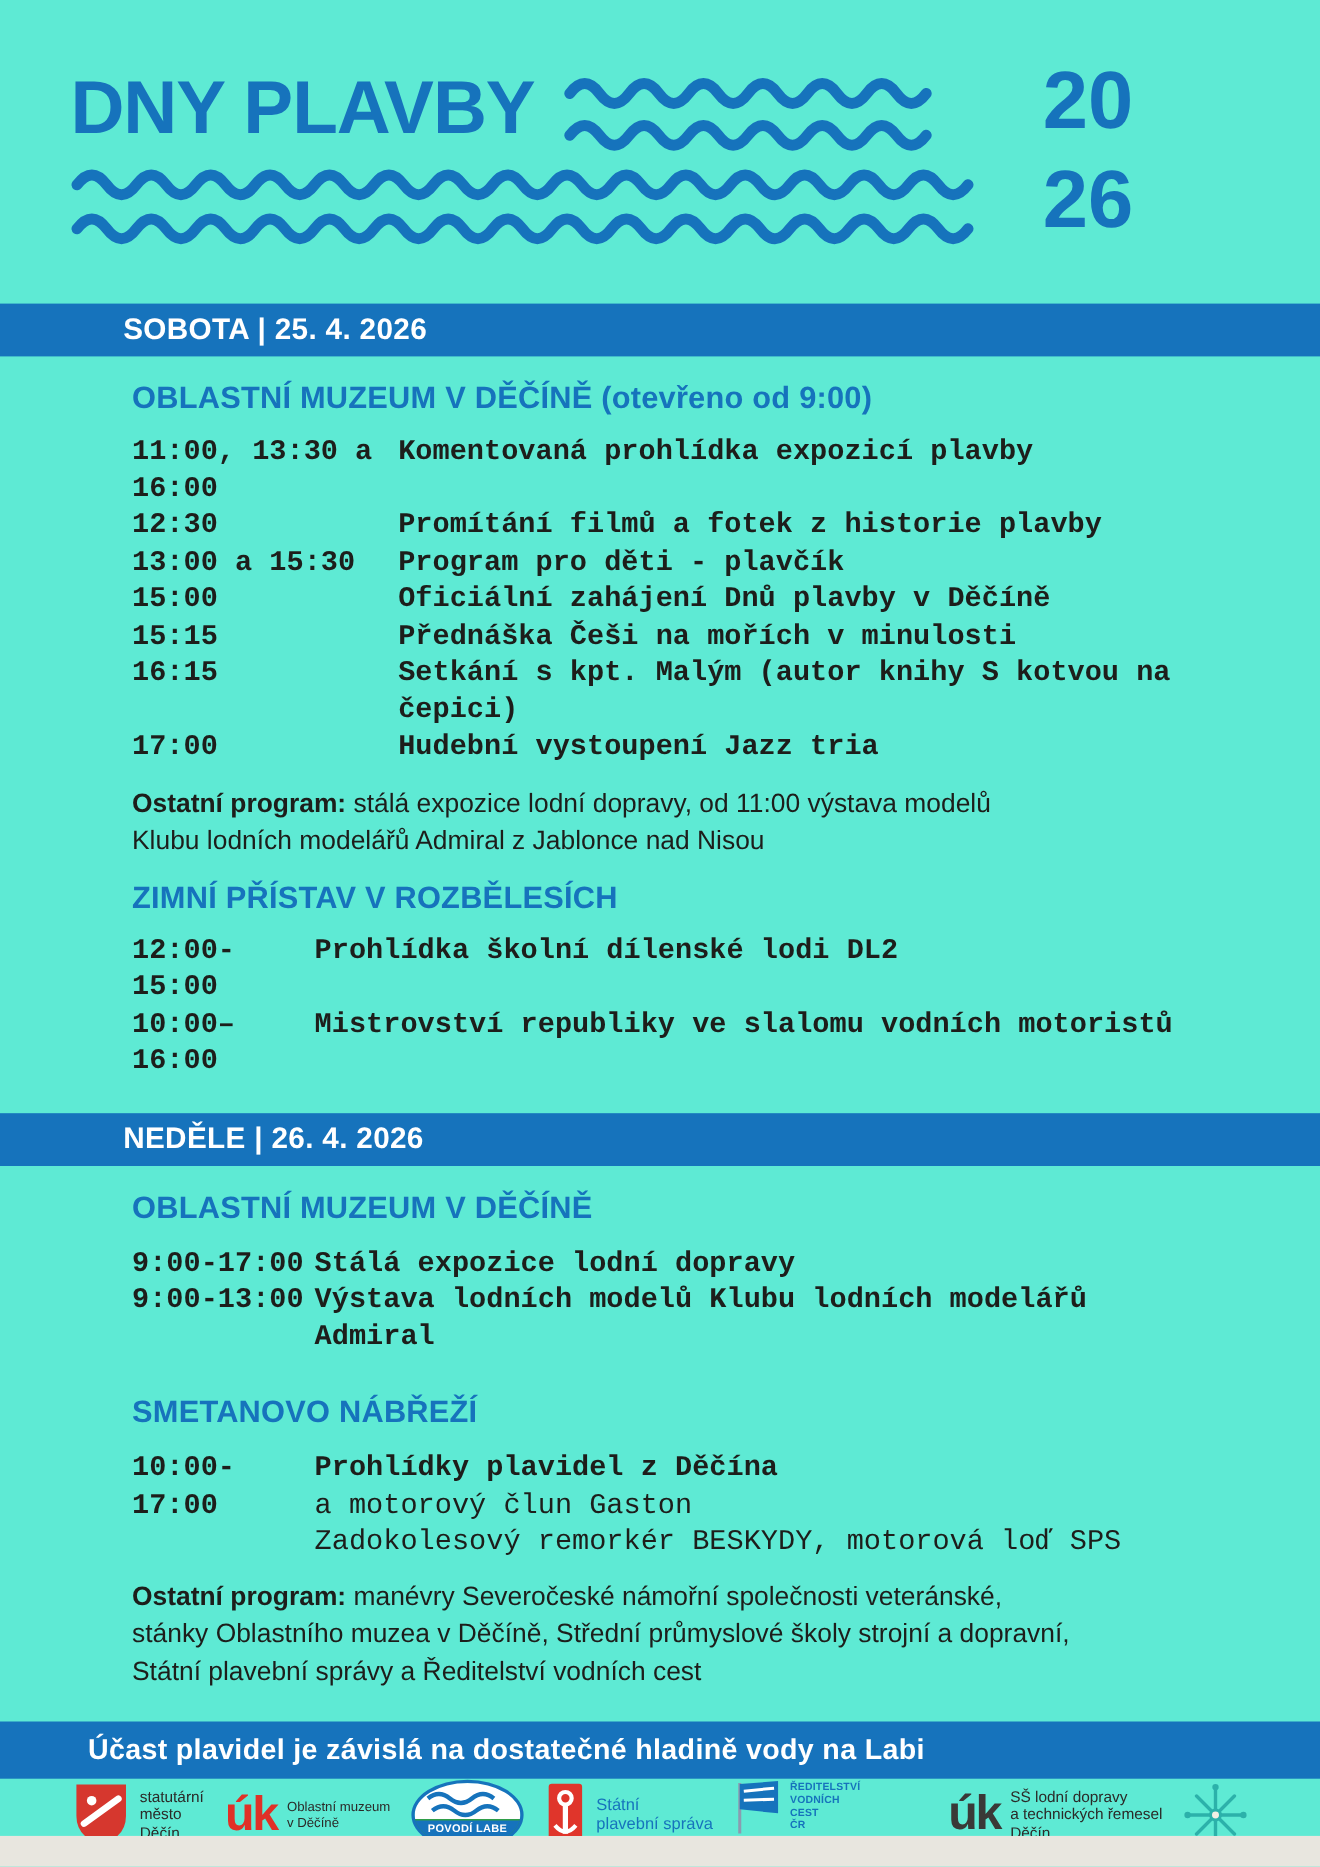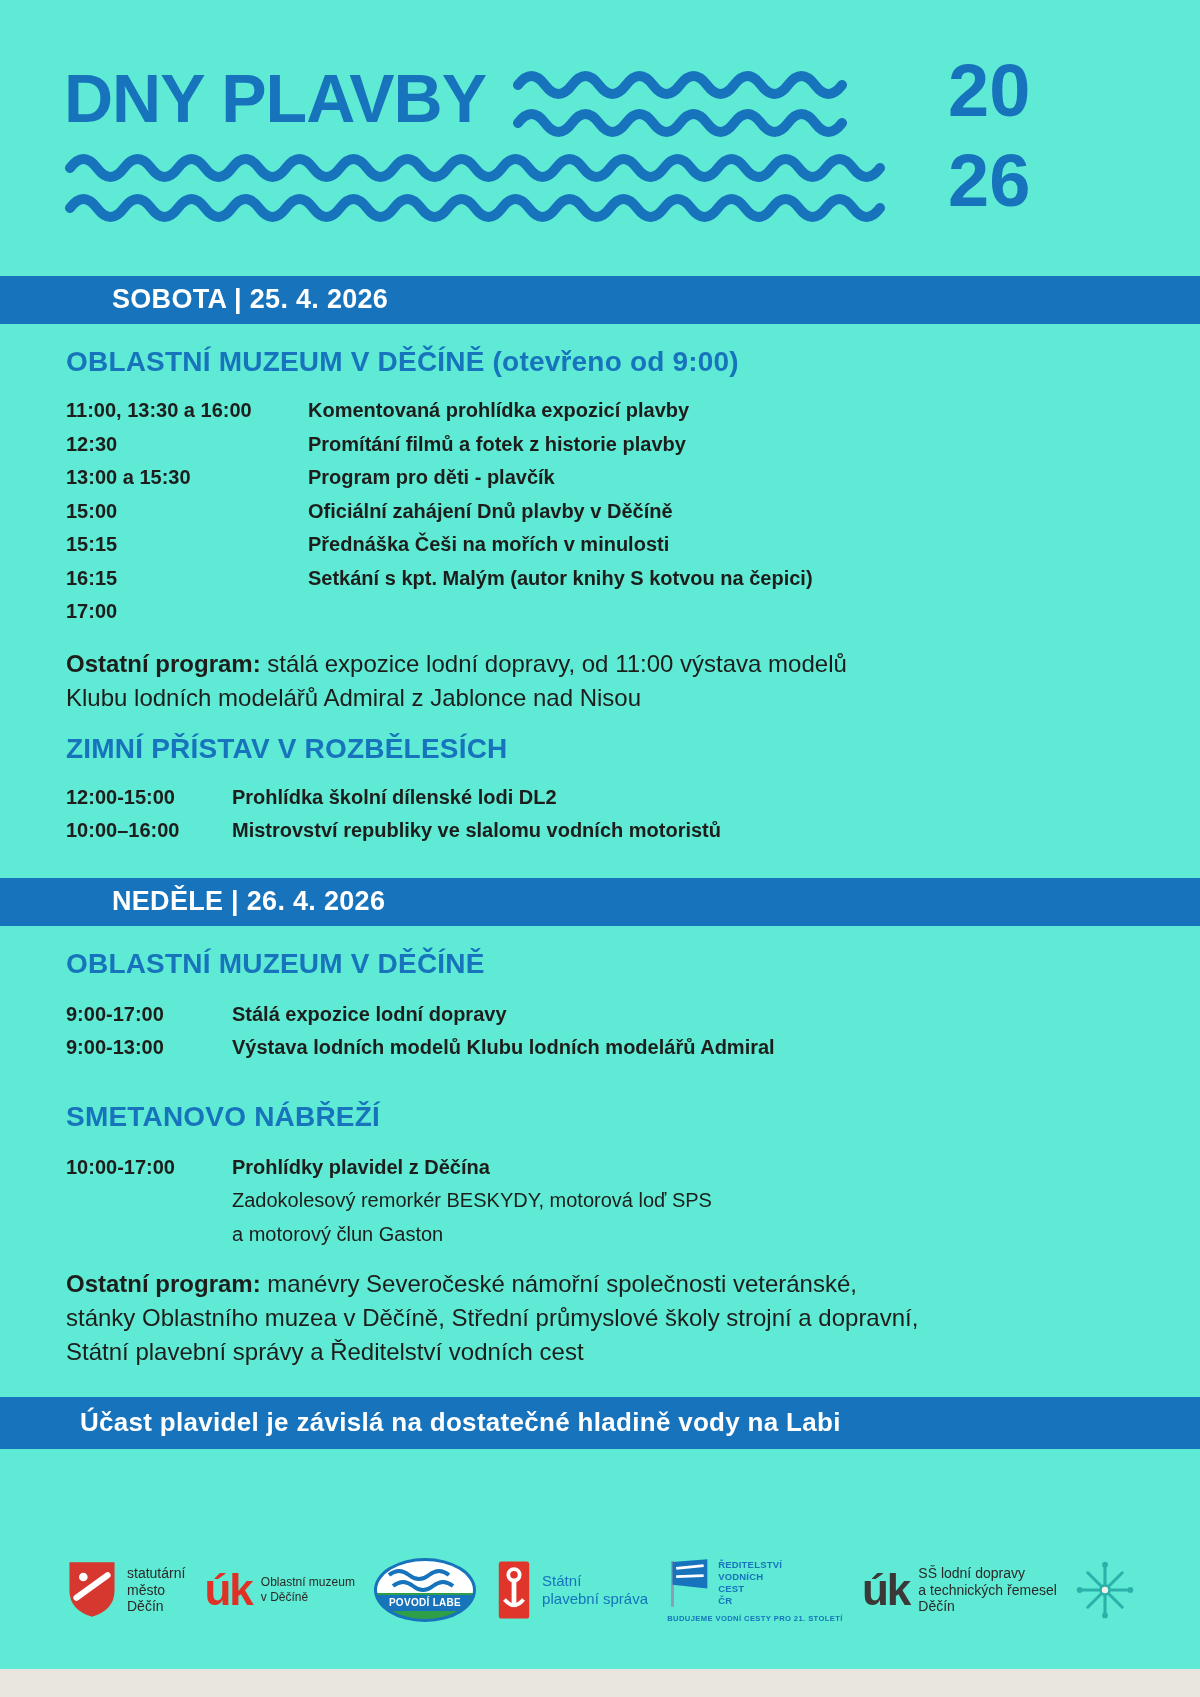--- a/index.html
+++ b/index.html
@@ -19,26 +19,26 @@
   .wave-long { margin-top:2px; }
   .header-years { margin-left:38px; padding-top:2px; color:#1673bc; font-weight:800; font-size:74px; line-height:1.0; }
   .header-years div + div { margin-top:16px; }
   
   .banner { background:#1673bc; color:#ffffff; font-weight:800; font-size:27px;
             padding:8px 80px 9px 112px; letter-spacing:0.3px; }
   .banner-sat { margin-top:52px; }
   .banner-sun { margin-top:30px; }
   .banner-notice { margin-top:28px; font-size:26px; padding:10px 80px 11px 80px; }
   
-  .content { padding:0 66px; }
+  .content { padding:0 120px; }
   .section-heading { color:#1673bc; font-size:28px; font-weight:800; letter-spacing:0.2px; }
   .h-mt-lg { margin-top:22px; }
   .h-mt-md { margin-top:18px; }
   .h-mt-xl { margin-top:36px; }
-  .schedule { margin-top:16px; font-size:20px; font-weight:700; line-height:33.5px; }
+  .schedule { margin-top:16px; font-size:26px; font-weight:700; line-height:33.5px;font-family:Liberation Mono, monospace; }
   .schedule .row { display:flex; align-items:flex-start; }
   .schedule .time { flex:0 0 242px; }
   .schedule.narrow .time { flex:0 0 166px; }
   .schedule .event-block { flex:1; }
   .schedule .detail { font-weight:400; }
   .para { margin-top:18px; font-size:24px; font-weight:400; line-height:34px; max-width:1010px; }
   .para .lead { font-weight:800; }
   
   .footer { margin-top:auto; padding:0 66px 46px 66px; }
   .logo-row { display:flex; align-items:center; justify-content:space-between; }
@@ -115,20 +115,21 @@
       <div class="row">
         <span class="time">15:15</span>
         <span class="event">Přednáška Češi na mořích v minulosti</span>
       </div>
       <div class="row">
         <span class="time">16:15</span>
         <span class="event">Setkání s kpt. Malým (autor knihy S kotvou na čepici)</span>
       </div>
       <div class="row">
         <span class="time">17:00</span>
+        <span class="event">Hudební vystoupení Jazz tria</span>
       </div>
     </div>
 
     <p class="para">
       <span class="lead">Ostatní program:</span>
       <span>stálá expozice lodní dopravy, od 11:00 výstava modelů</span><br>
       <span>Klubu lodních modelářů Admiral z Jablonce nad Nisou</span>
     </p>
 
     <h2 class="section-heading h-mt-md">ZIMNÍ PŘÍSTAV V ROZBĚLESÍCH</h2>
@@ -161,22 +162,22 @@
       </div>
     </div>
 
     <h2 class="section-heading h-mt-xl">SMETANOVO NÁBŘEŽÍ</h2>
 
     <div class="schedule narrow" style="margin-top:18px;">
       <div class="row">
         <span class="time">10:00-17:00</span>
         <div class="event-block">
           <div class="event">Prohlídky plavidel z Děčína</div>
+          <div class="detail">a motorový člun Gaston</div>
           <div class="detail">Zadokolesový remorkér BESKYDY, motorová loď SPS</div>
-          <div class="detail">a motorový člun Gaston</div>
         </div>
       </div>
     </div>
 
     <p class="para" style="margin-top:16px;">
       <span class="lead">Ostatní program:</span>
       <span>manévry Severočeské námořní společnosti veteránské,</span><br>
       <span>stánky Oblastního muzea v Děčíně, Střední průmyslové školy strojní a dopravní,</span><br>
       <span>Státní plavební správy a Ředitelství vodních cest</span>
     </p>

